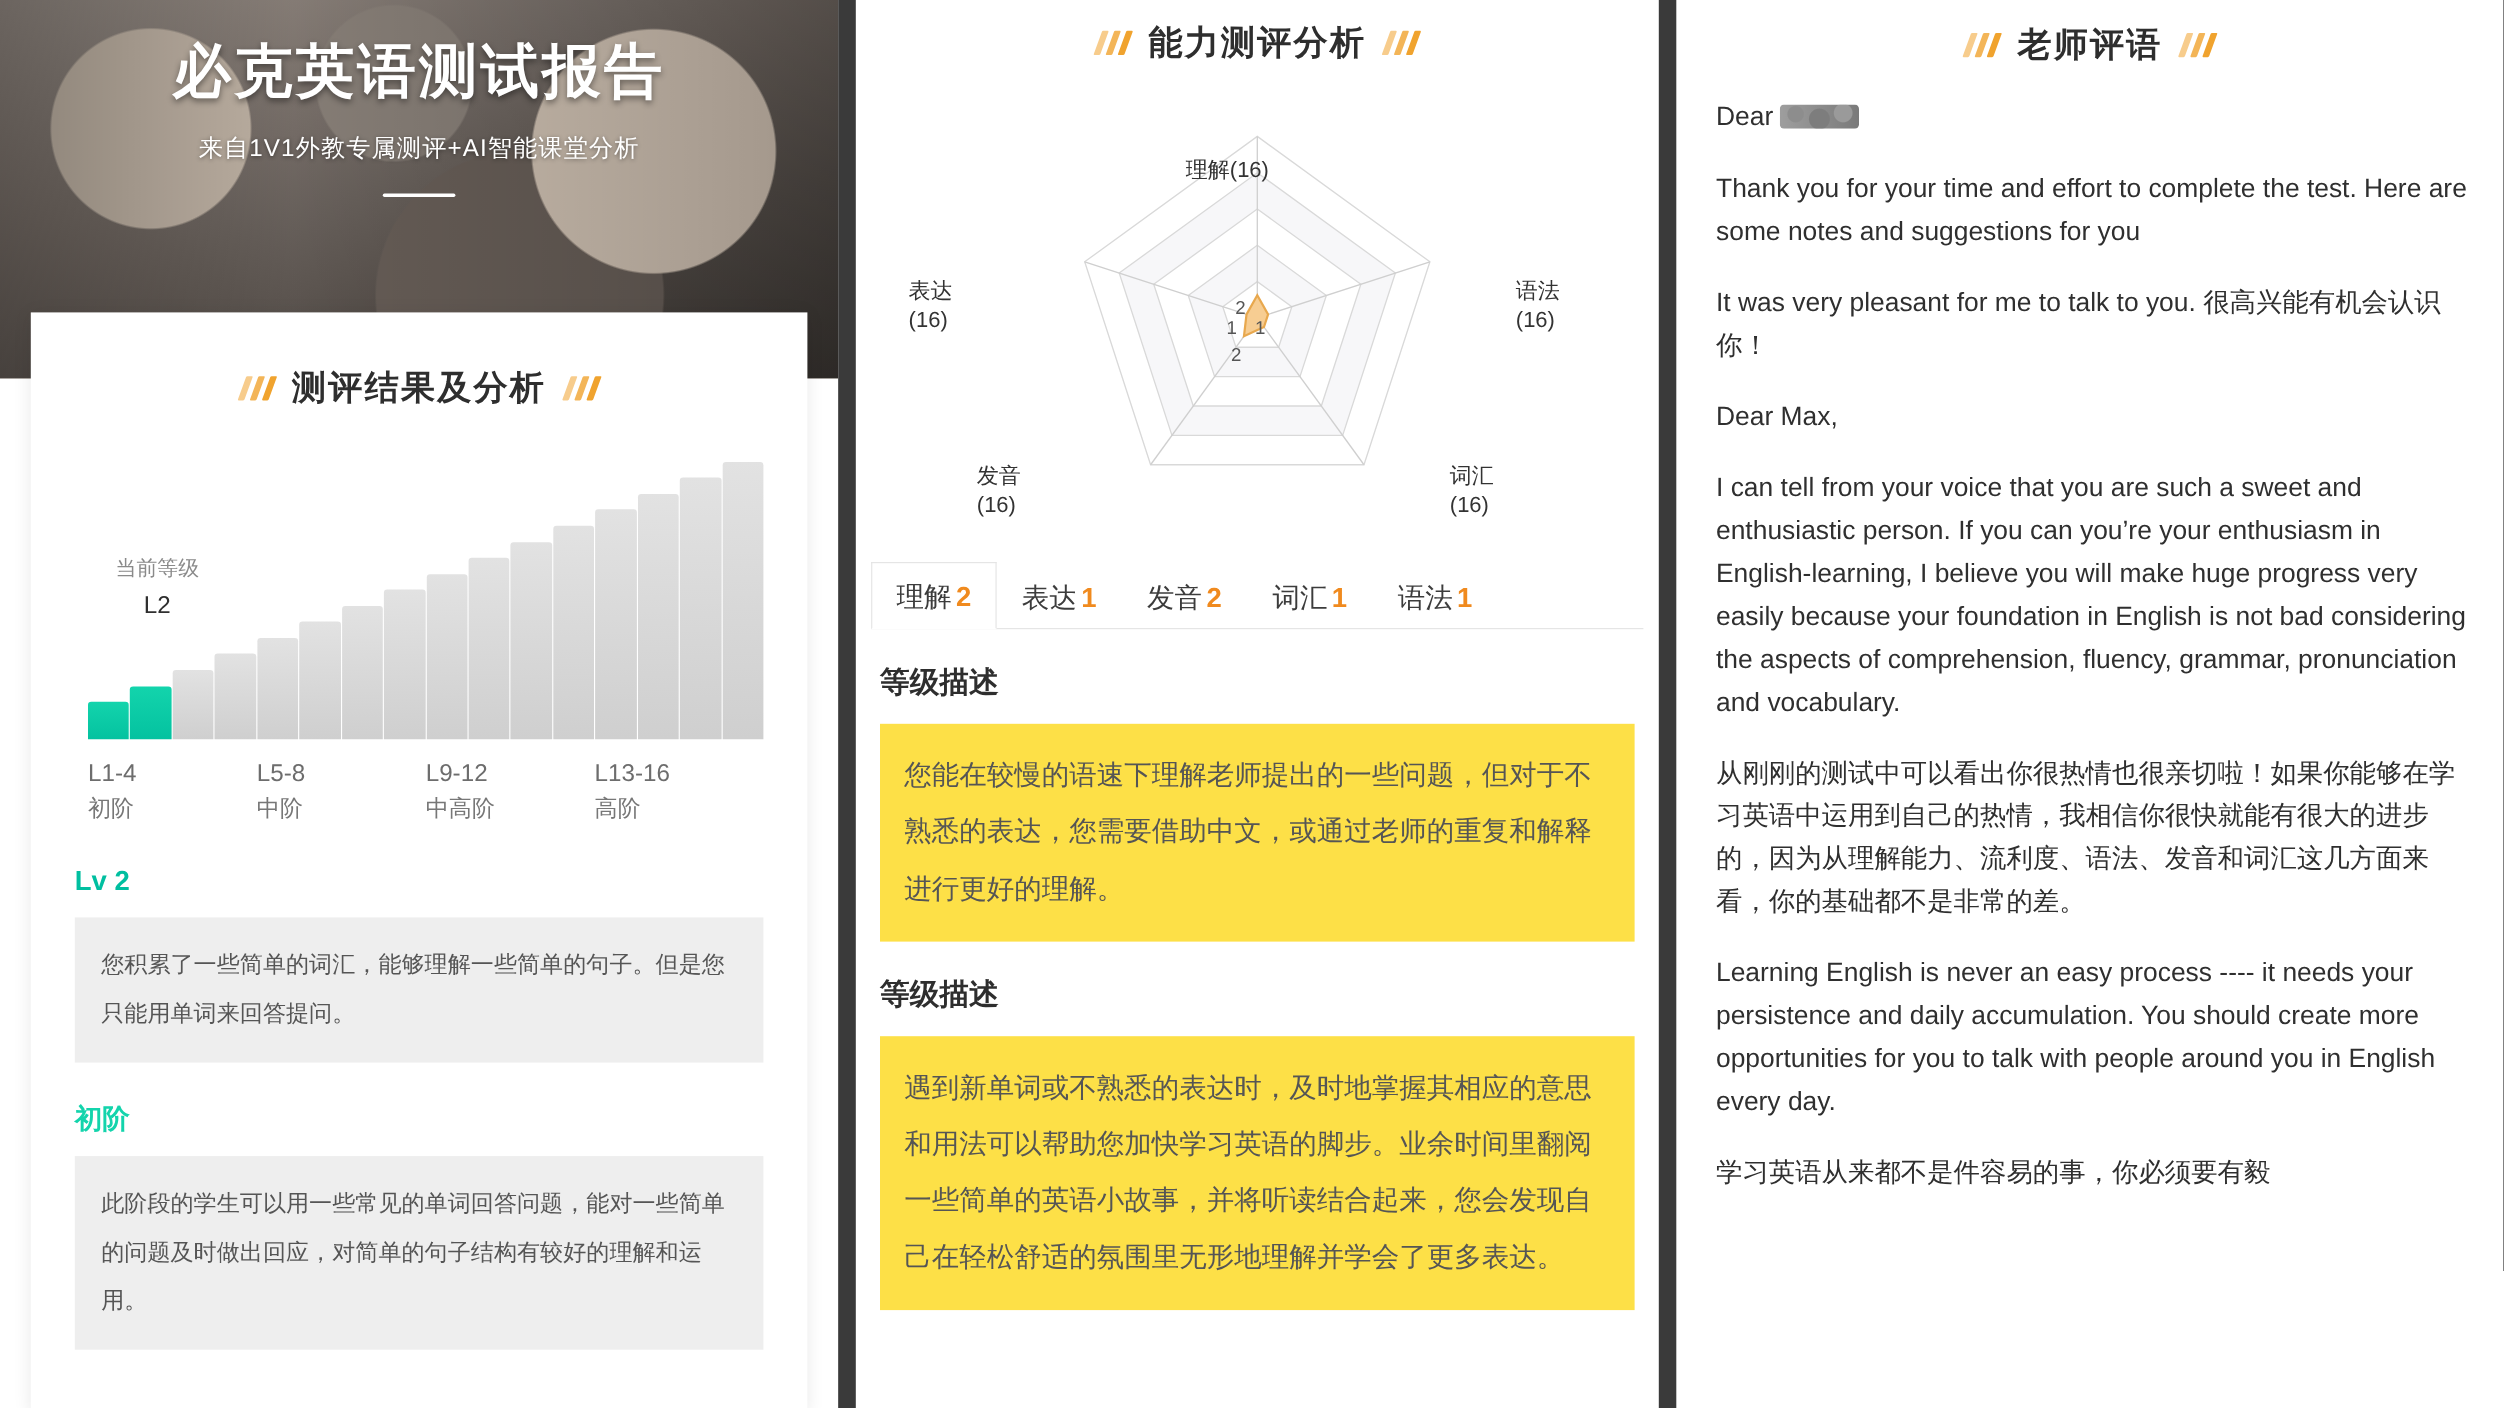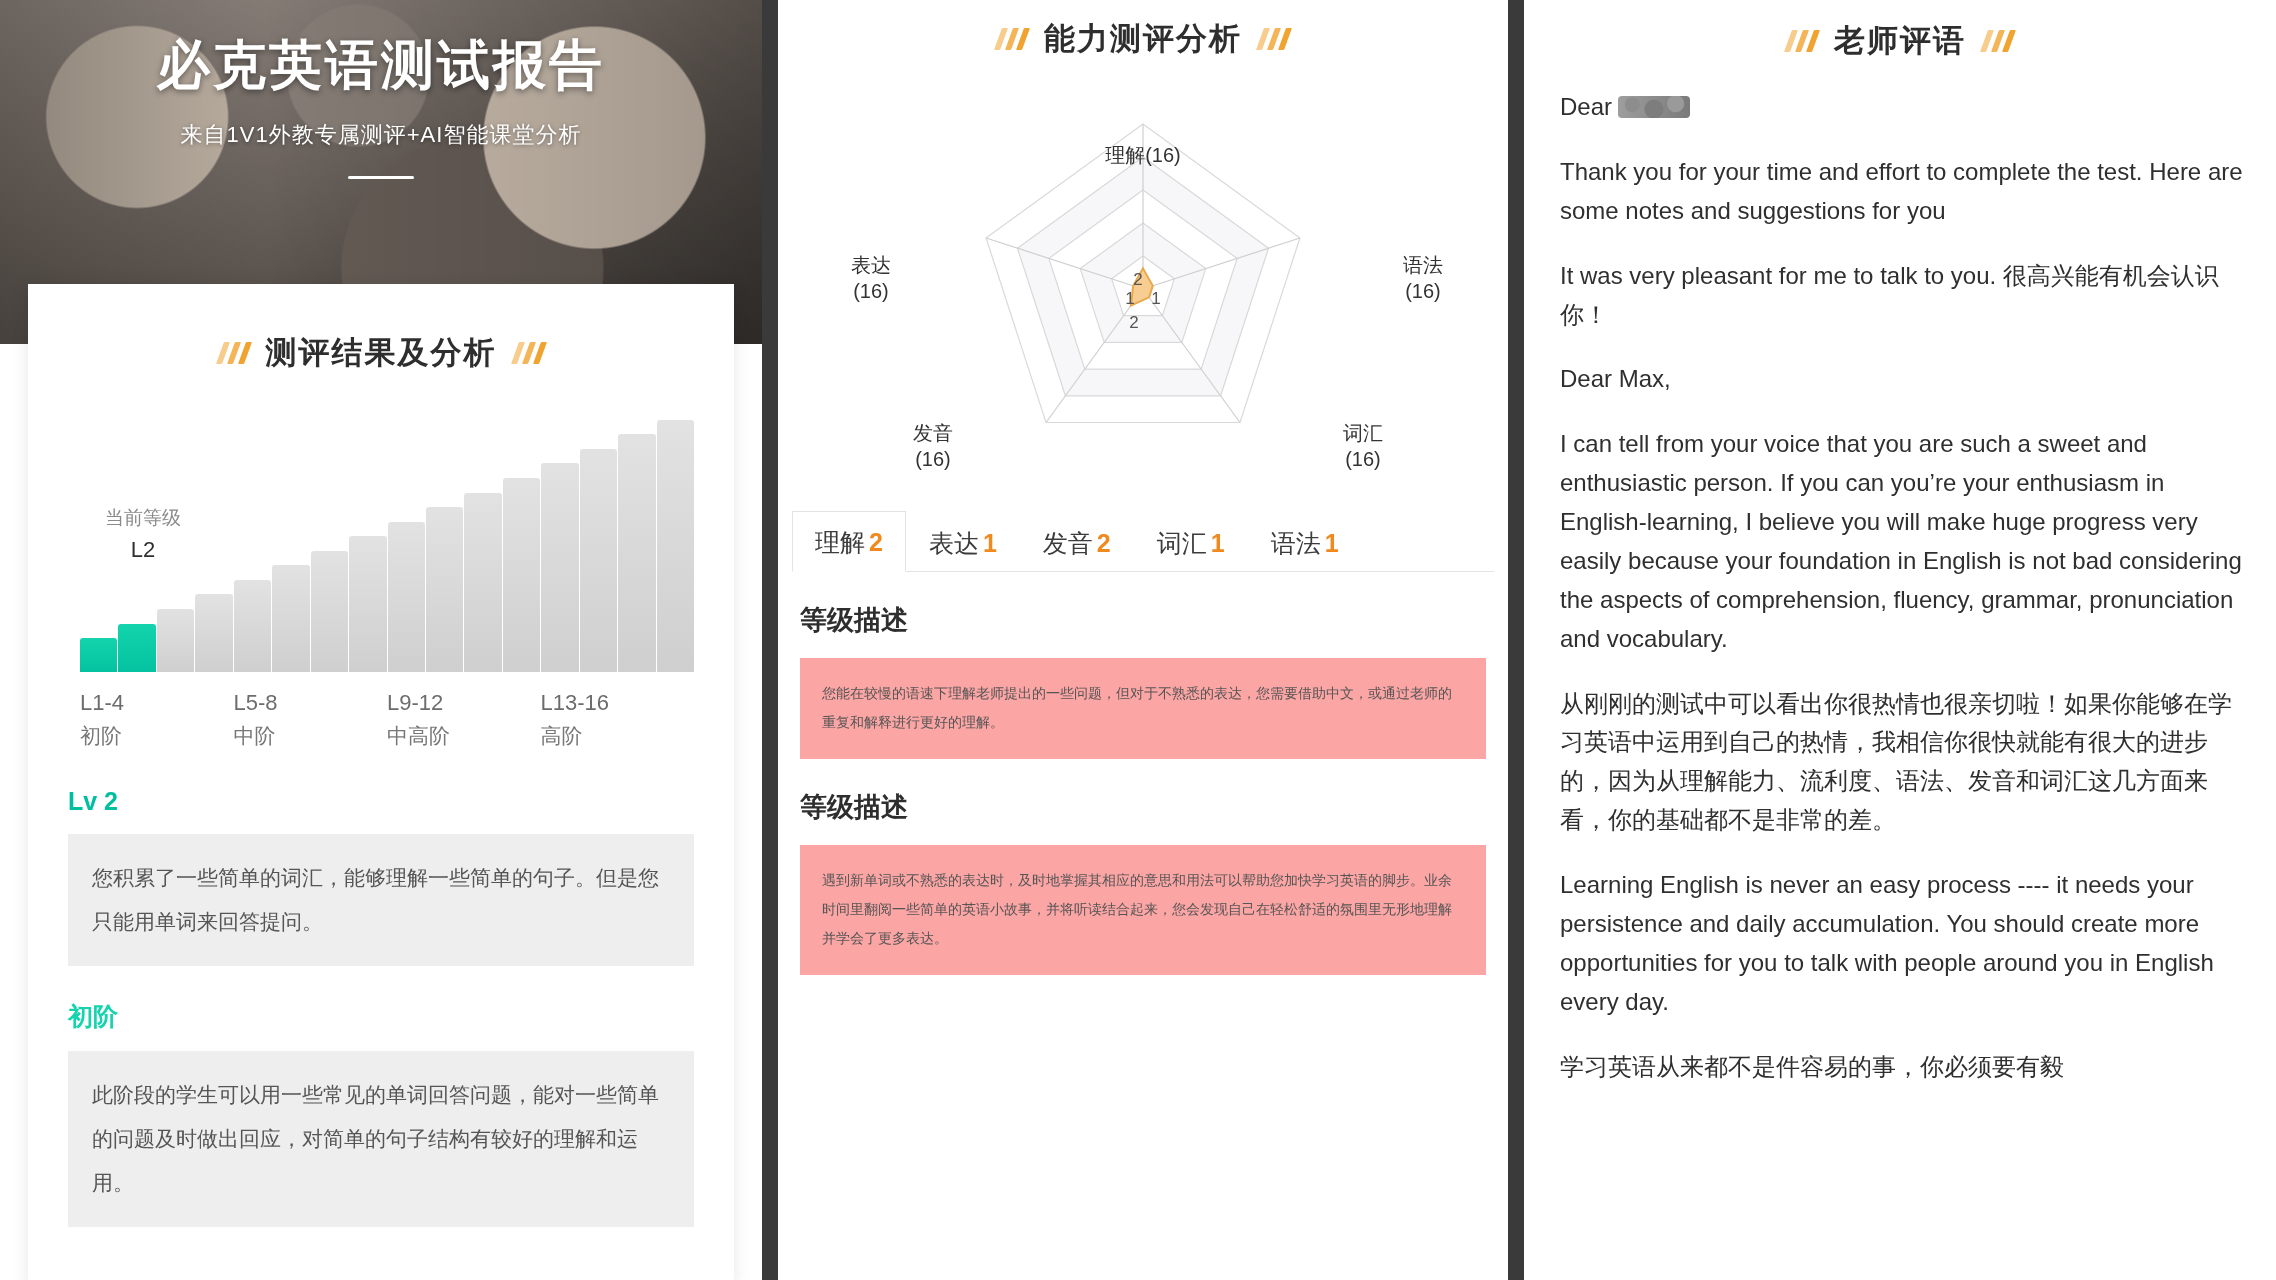--- a/index.html
+++ b/index.html
@@ -121,21 +121,21 @@
     margin: 18px 40px 0;
     background: #eeeeee;
     color: #555; font-size: 21px; line-height: 2.1;
     padding: 22px 24px;
   }
 
   
   .mid-head { padding: 18px 0 6px; }
   .radar-wrap { position: relative; height: 400px; margin-top: 18px; }
   .radar-label {
-    position: absolute; font-size: 20px; color: #333; text-align: center; line-height: 1.3;
+    position: absolute; font-size: 20px; color: #333; text-align: left; line-height: 1.3;
   }
   .tabs {
     display: flex; align-items: flex-end;
     margin: 26px 14px 0;
     border-bottom: 1px solid #e3e3e3;
   }
   .tab {
     padding: 14px 22px 12px;
     font-size: 25px; color: #3c3c3c;
     border: 1px solid transparent;
@@ -145,22 +145,22 @@
   }
   .tab .num { color: #f08a1e; font-weight: bold; margin-left: 4px; }
   .tab.active {
     background: #ffffff;
     border-color: #e3e3e3;
     border-bottom: 1px solid #ffffff;
   }
   .block-title { font-size: 27px; font-weight: bold; color: #2e2e2e; padding: 30px 22px 0; }
   .block-text {
     margin: 20px 22px 0;
-    background: #fca5a5;
-    color: #555; font-size: 14px; line-height: 2.05;
+    background: #fde047;
+    color: #555; font-size: 25px; line-height: 2.05;
     padding: 22px 22px;
     font-family: Liberation Serif, serif;
   }
 
   
   .right-head { padding: 20px 0 6px; }
   .letter { padding: 12px 30px 0 36px; color: #2f2f2f; font-size: 24px; line-height: 1.62; }
   .letter p { margin-top: 26px; }
   .letter p:first-child { margin-top: 8px; }
   .redact {

